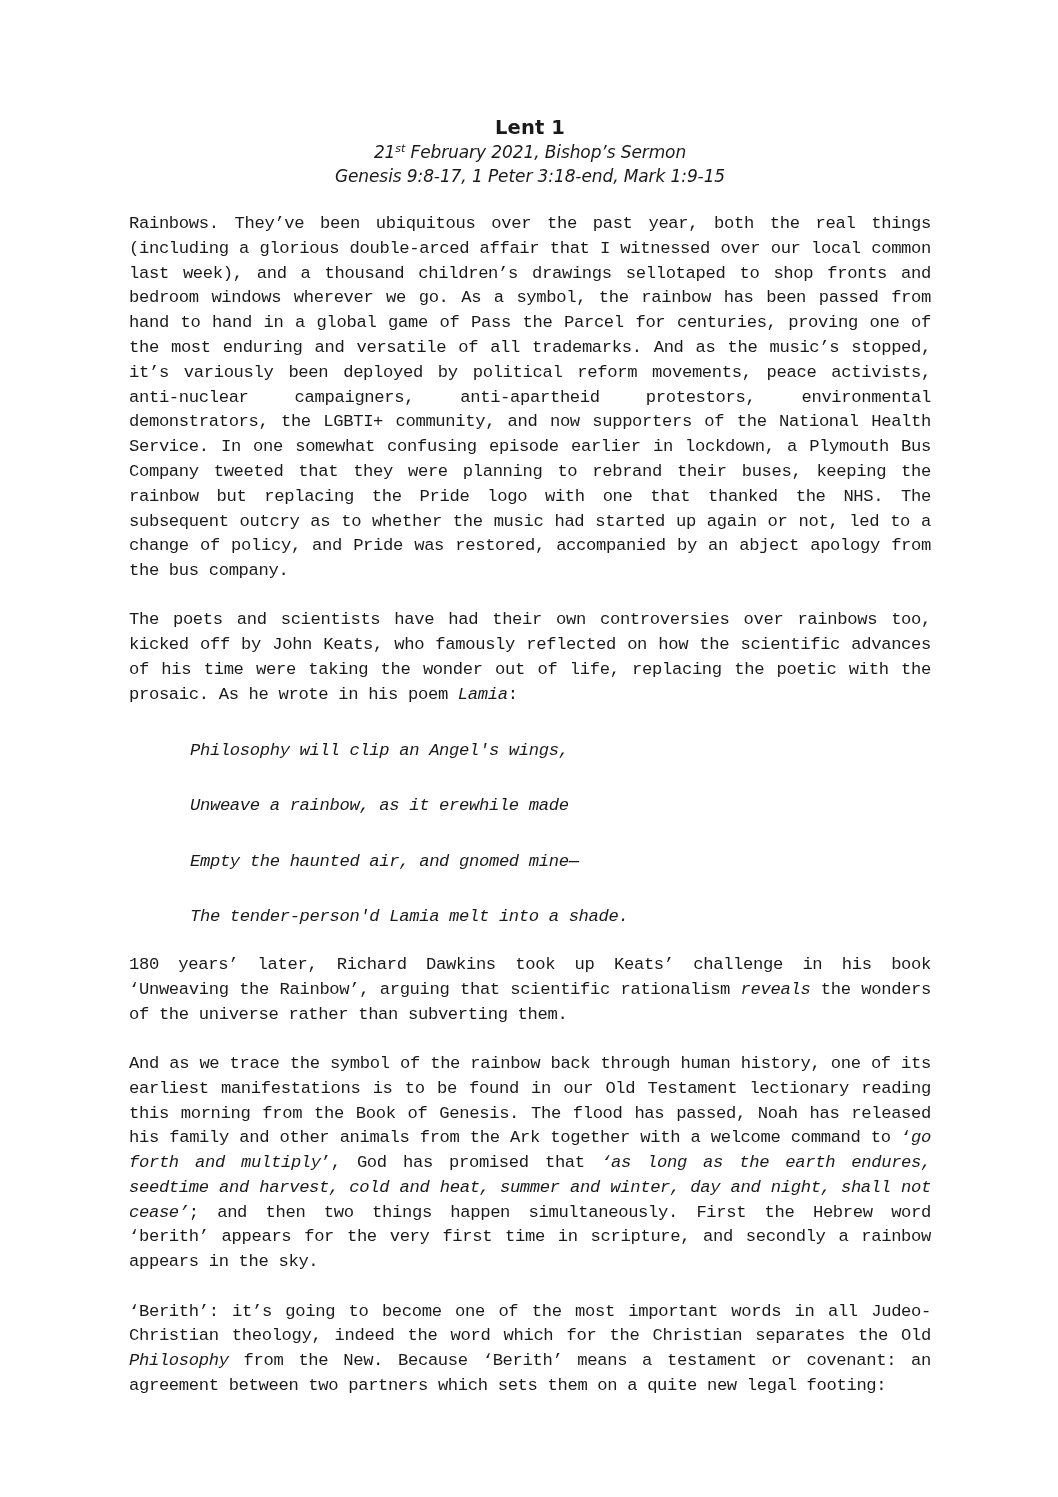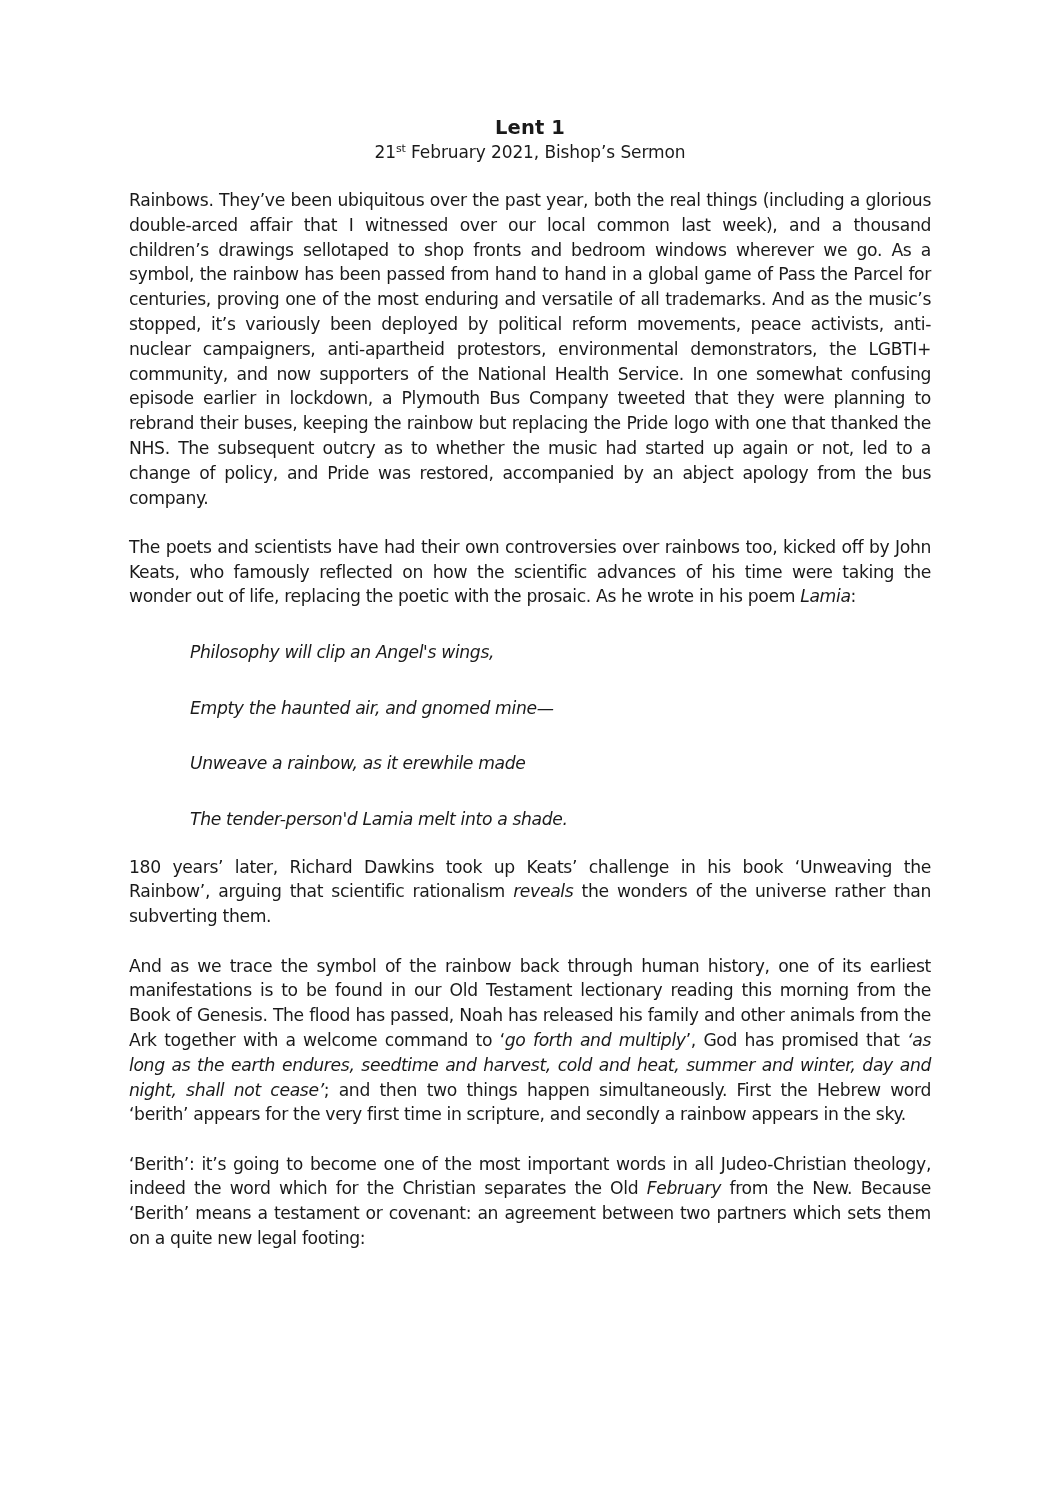--- a/index.html
+++ b/index.html
@@ -19,28 +19,30 @@
     }
     .header { text-align: center; }
     .h-title {
       font-weight: bold;
       font-size: 19.5px;
       line-height: 25px;
       margin: 0;
       letter-spacing: 0.1px;
     }
     .h-sub {
+      font-style: italic;
       font-size: 17px;
       line-height: 24px;
       margin: 0;
       letter-spacing: -0.1px;
     }
     .h-sub sup { font-size: 11px; vertical-align: 6px; line-height: 0; }
     .body-text {
       margin-top: 24px;
+      font-family: Liberation Mono, monospace;
     }
     p.para {
       margin: 0 0 24.5px 0;
       font-size: 17.2px;
       line-height: 24.8px;
       text-align: justify;
       letter-spacing: -0.35px;
       word-spacing: 0px;
     }
     p.para.no-gap { margin-bottom: 16px; }
@@ -54,33 +56,34 @@
     .poem .line { display: block; white-space: nowrap; margin-top: 31px; }
     em { font-style: italic; }
   </style>
 </head>
 <body>
 
 <div class="page">
   <div class="header">
     <p class="h-title">Lent 1</p>
     <p class="h-sub"><span>21</span><sup>st</sup><span> February 2021, Bishop’s Sermon</span></p>
+    <p class="h-sub">Genesis 9:8-17, 1 Peter 3:18-end, Mark 1:9-15</p>
   </div>
 
   <div class="body-text">
     <p class="para">Rainbows. They’ve been ubiquitous over the past year, both the real things (including a glorious double-arced affair that I witnessed over our local common last week), and a thousand children’s drawings sellotaped to shop fronts and bedroom windows wherever we go. As a symbol, the rainbow has been passed from hand to hand in a global game of Pass the Parcel for centuries, proving one of the most enduring and versatile of all trademarks. And as the music’s stopped, it’s variously been deployed by political reform movements, peace activists, anti-nuclear campaigners, anti-apartheid protestors, environmental demonstrators, the LGBTI+ community, and now supporters of the National Health Service. In one somewhat confusing episode earlier in lockdown, a Plymouth Bus Company tweeted that they were planning to rebrand their buses, keeping the rainbow but replacing the Pride logo with one that thanked the NHS. The subsequent outcry as to whether the music had started up again or not, led to a change of policy, and Pride was restored, accompanied by an abject apology from the bus company.</p>
 
     <p class="para no-gap"><span>The poets and scientists have had their own controversies over rainbows too, kicked off by John Keats, who famously reflected on how the scientific advances of his time were taking the wonder out of life, replacing the poetic with the prosaic. As he wrote in his poem </span><em>Lamia</em><span>:</span></p>
 
     <div class="poem">
       <span class="line">Philosophy will clip an Angel's wings,</span>
+      <span class="line">Unweave a rainbow, as it erewhile made</span>
       <span class="line">Empty the haunted air, and gnomed mine—</span>
-      <span class="line">Unweave a rainbow, as it erewhile made</span>
       <span class="line">The tender-person'd Lamia melt into a shade.</span>
     </div>
 
     <p class="para"><span>180 years’ later, Richard Dawkins took up Keats’ challenge in his book ‘Unweaving the Rainbow’, arguing that scientific rationalism </span><em>reveals</em><span> the wonders of the universe rather than subverting them.</span></p>
 
     <p class="para"><span>And as we trace the symbol of the rainbow back through human history, one of its earliest manifestations is to be found in our Old Testament lectionary reading this morning from the Book of Genesis. The flood has passed, Noah has released his family and other animals from the Ark together with a welcome command to ‘</span><em>go forth and multiply</em><span>’, God has promised that </span><em>‘as long as the earth endures, seedtime and harvest, cold and heat, summer and winter, day and night, shall not cease’</em><span>; and then two things happen simultaneously. First the Hebrew word ‘berith’ appears for the very first time in scripture, and secondly a rainbow appears in the sky.</span></p>
 
-    <p class="para"><span>‘Berith’: it’s going to become one of the most important words in all Judeo-Christian theology, indeed the word which for the Christian separates the Old </span><em>February</em><span> from the New. Because ‘Berith’ means a testament or covenant: an agreement between two partners which sets them on a quite new legal footing:</span></p>
+    <p class="para"><span>‘Berith’: it’s going to become one of the most important words in all Judeo-Christian theology, indeed the word which for the Christian separates the Old </span><em>Philosophy</em><span> from the New. Because ‘Berith’ means a testament or covenant: an agreement between two partners which sets them on a quite new legal footing:</span></p>
   </div>
 </div>
 
 </body></html>

